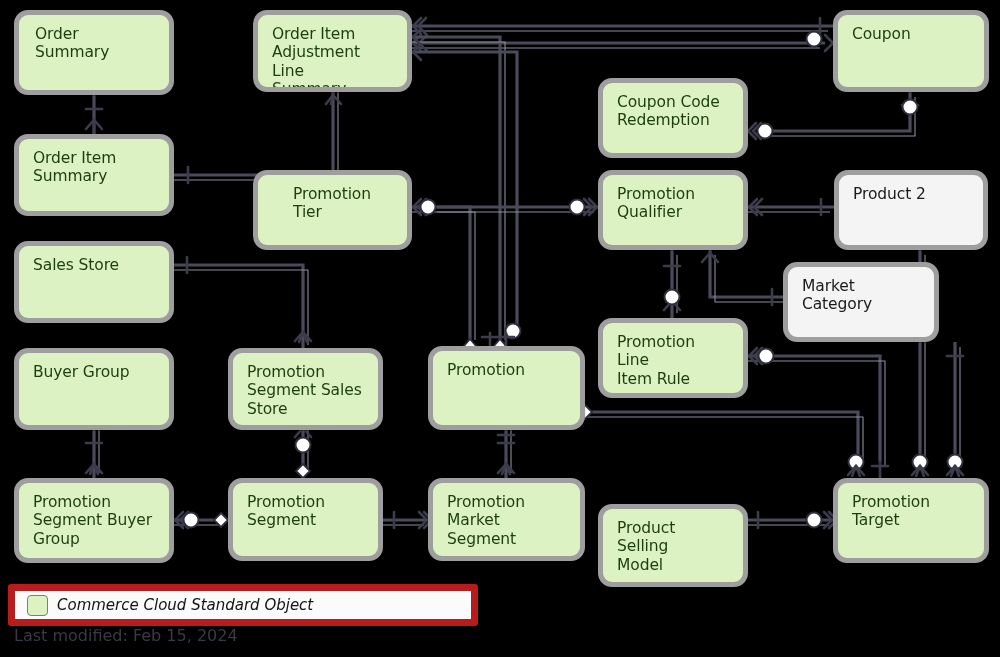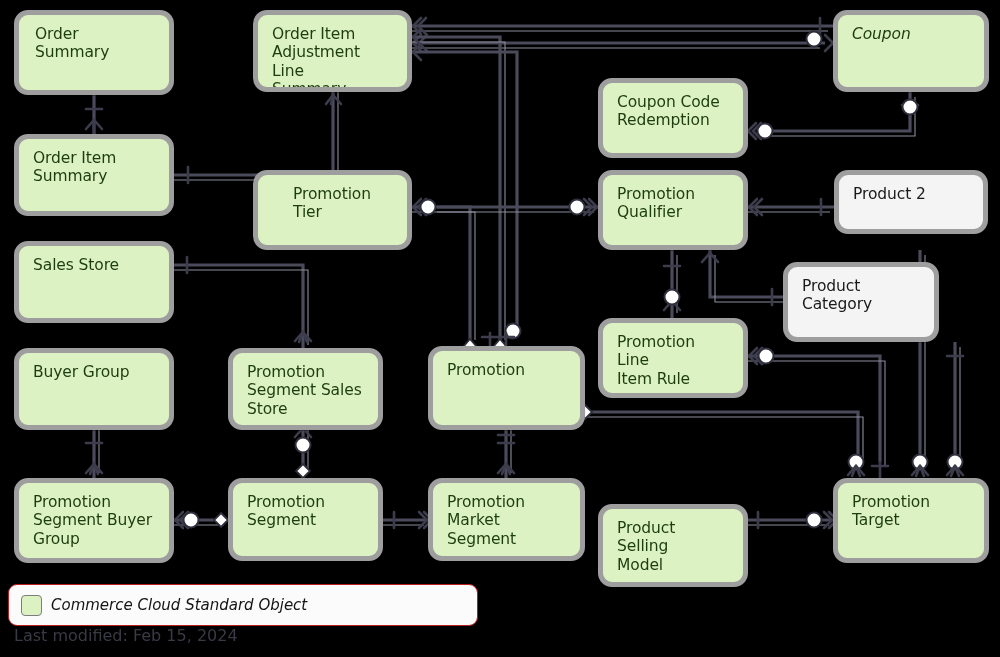--- a/index.html
+++ b/index.html
@@ -54,22 +54,22 @@
     white-space: pre-line;
   }
   #legend {
     position: absolute;
     left: 8px;
     top: 584px;
     width: 470px;
     height: 42px;
     box-sizing: border-box;
     background: #fbfbfb;
-    border: 1px solid #b91c1c;
-    border-radius: 9px;
+    border: 7px solid #b91c1c;
+    border-radius: 3px;
     display: flex;
     align-items: center;
     padding: 0 12px;
     z-index: 10;
     box-shadow: 0 1px 2px rgba(0,0,0,0.25);
   }
   .legend-entry {
     display: flex;
     align-items: center;
     margin-right: 18px;
@@ -334,46 +334,46 @@
 
   <div id="node-layer">
       <div class="node cc" style="left: 14px; top: 10px; width: 160px; height: 85px; padding-left: 16px;">
         <span class="label">Order Summary</span>
       </div>
       <div class="node cc" style="left: 253px; top: 10px; width: 159px; height: 82px;">
         <span class="label">Order Item
 Adjustment Line
 Summary</span>
       </div>
-      <div class="node cc" style="left: 833px; top: 10px; width: 156px; height: 82px; font-style: italic;">
+      <div class="node cc" style="left: 833px; top: 10px; width: 156px; height: 82px;">
         <span class="label">Coupon</span>
       </div>
       <div class="node cc" style="left: 598px; top: 78px; width: 150px; height: 80px;">
         <span class="label">Coupon Code
 Redemption</span>
       </div>
       <div class="node cc" style="left: 14px; top: 134px; width: 160px; height: 82px;">
         <span class="label">Order Item
 Summary</span>
       </div>
       <div class="node cc" style="left: 253px; top: 170px; width: 159px; height: 80px; padding-left: 35px;">
         <span class="label">Promotion Tier</span>
       </div>
       <div class="node cc" style="left: 598px; top: 170px; width: 150px; height: 80px;">
         <span class="label">Promotion
 Qualifier</span>
       </div>
-      <div class="node rel" style="left: 834px; top: 170px; width: 154px; height: 64px;">
+      <div class="node rel" style="left: 834px; top: 170px; width: 154px; height: 80px;">
         <span class="label">Product 2</span>
       </div>
       <div class="node cc" style="left: 14px; top: 241px; width: 160px; height: 82px;">
         <span class="label">Sales Store</span>
       </div>
       <div class="node rel" style="left: 783px; top: 262px; width: 156px; height: 80px;">
-        <span class="label">Product
+        <span class="label">Market
 Category</span>
       </div>
       <div class="node cc" style="left: 598px; top: 318px; width: 150px; height: 80px;">
         <span class="label">Promotion Line
 Item Rule</span>
       </div>
       <div class="node cc" style="left: 14px; top: 348px; width: 160px; height: 82px;">
         <span class="label">Buyer Group</span>
       </div>
       <div class="node cc" style="left: 228px; top: 348px; width: 155px; height: 82px;">

